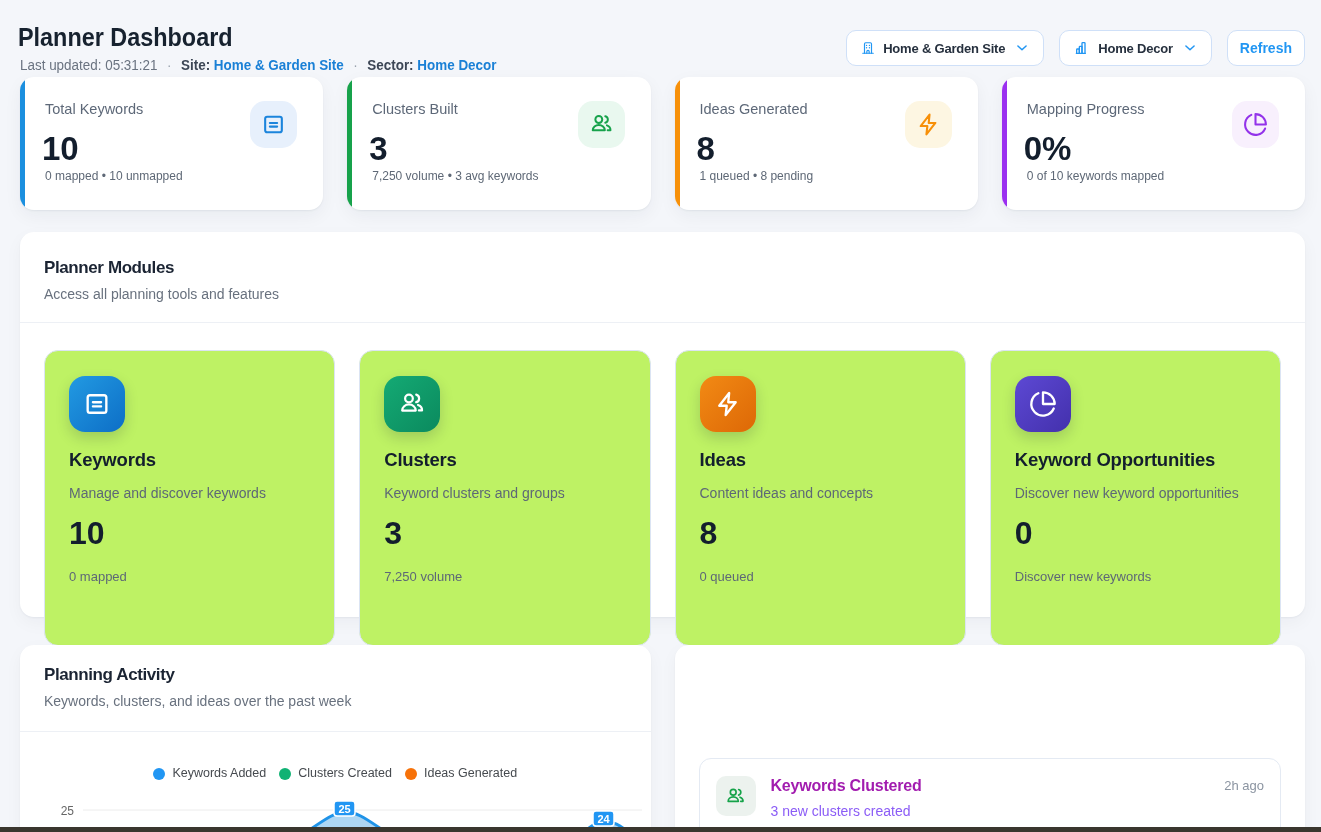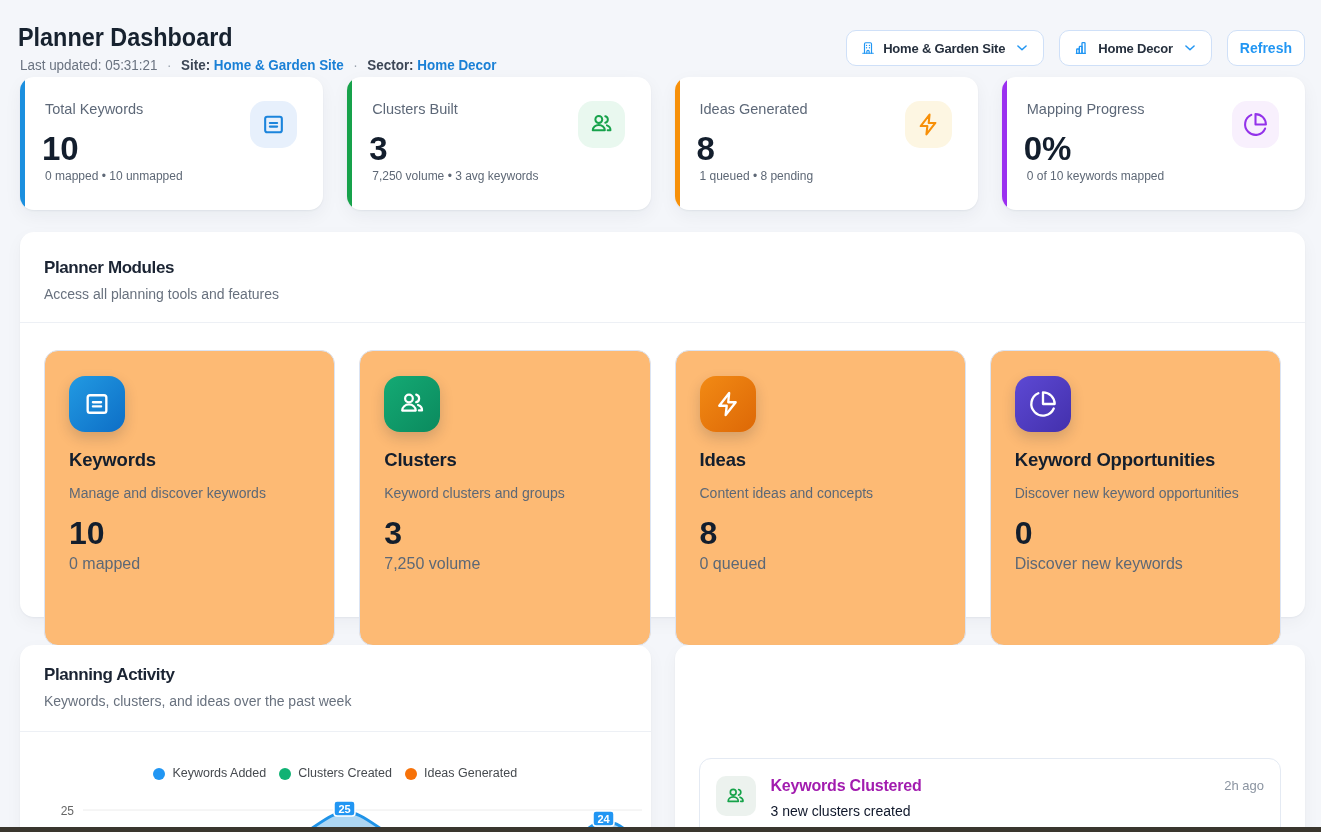--- a/index.html
+++ b/index.html
@@ -66,35 +66,35 @@
   box-shadow:0 1px 2px rgba(23,34,56,.05), 0 6px 18px rgba(23,34,56,.04);
 }
 .card-head { padding:26px 24px 20px 24px; border-bottom:1px solid #edf0f5; }
 .card-head .ct { font-size:17px; letter-spacing:-.4px; font-weight:700; color:#1b2433; }
 .card-head .cs { font-size:14px; color:#68717e; margin-top:8px; }
 .modgrid {
   position:absolute; left:24px; right:24px; top:118px;
   display:grid; grid-template-columns:repeat(4,1fr); gap:24px;
 }
 .mod {
-  height:296px; border:1.5px solid #dbe4f3; border-radius:14px; background:#fdba74;
+  height:296px; border:1.5px solid #dbe4f3; border-radius:14px; background:#bef264;
   padding:25px 24px;
 }
 .mod .mic {
   width:56px; height:56px; border-radius:16px; display:flex; align-items:center; justify-content:center;
   box-shadow:0 6px 14px rgba(23,34,56,.18);
 }
 .mod.m1 .mic { background:linear-gradient(135deg,#229ae2,#0d6ec6); }
 .mod.m2 .mic { background:linear-gradient(135deg,#14aa74,#0b8a5e); }
 .mod.m3 .mic { background:linear-gradient(135deg,#f28a14,#dd6806); }
 .mod.m4 .mic { background:linear-gradient(135deg,#5d49d4,#4330ac); }
 .mod .mt { font-size:18.5px; letter-spacing:-.2px; font-weight:800; color:#131e2d; margin-top:17px; }
 .mod .md { font-size:14px; color:#5d6876; margin-top:14px; }
 .mod .mn { font-size:32px; font-weight:800; color:#131e2d; margin-top:14px; }
-.mod .ms { font-size:16px; color:#5d6876; margin-top:3px; }
+.mod .ms { font-size:13px; color:#5d6876; margin-top:17px; }
 
 
 .bottomrow {
   position:absolute; left:20px; top:645px; width:1285px; height:230px;
   display:grid; grid-template-columns:1fr 1fr; gap:24px;
 }
 .bcard {
   background:#fff; border-radius:14px;
   box-shadow:0 1px 2px rgba(23,34,56,.05), 0 6px 18px rgba(23,34,56,.04);
   position:relative;
@@ -111,21 +111,21 @@
 
 .ritem {
   position:absolute; left:24px; right:24px; top:113px; height:95px;
   border:1px solid #e4eaf3; border-radius:12px; padding:16px;
 }
 .ritem .ric {
   position:absolute; left:16px; top:17px; width:40px; height:40px; border-radius:10px;
   background:#ecf2ee; display:flex; align-items:center; justify-content:center;
 }
 .ritem .rt { margin-left:55px; font-size:16px; letter-spacing:-.2px; font-weight:800; color:#a21caf; margin-top:2px; }
-.ritem .rd { margin-left:55px; font-size:14px; color:#0f172a; margin-top:8px; }
+.ritem .rd { margin-left:55px; font-size:14px; color:#8b5cf6; margin-top:8px; }
 .ritem .rtime { position:absolute; right:16px; top:19px; font-size:13px; color:#8b94a1; }
 
 .taskbar { position:absolute; left:0; right:0; top:827px; height:5px; background:#3a362e; }
 </style>
 </head>
 <body>
 
 <div class="h1">Planner Dashboard</div>
 <div class="meta">Last updated: 05:31:21 <span class="sep">·</span> <span class="lbl">Site:</span> <a>Home &amp; Garden Site</a> <span class="sep">·</span> <span class="lbl">Sector:</span> <a>Home Decor</a></div>
 

